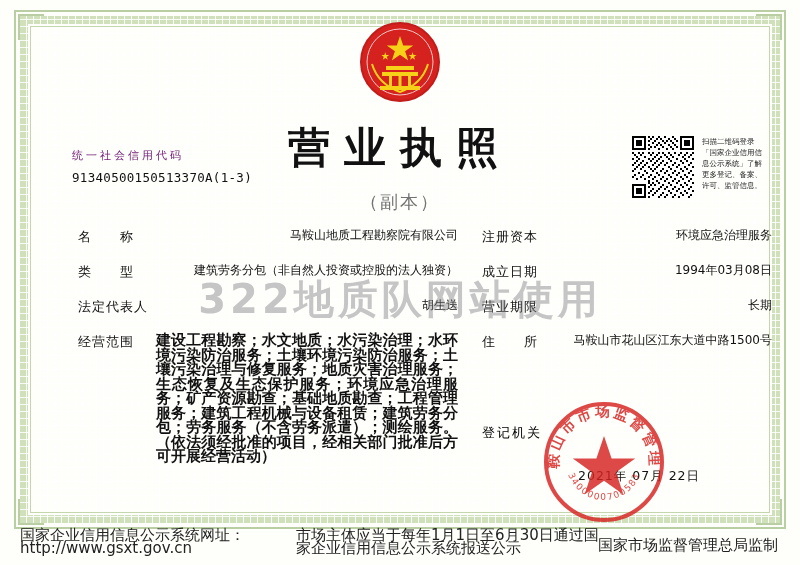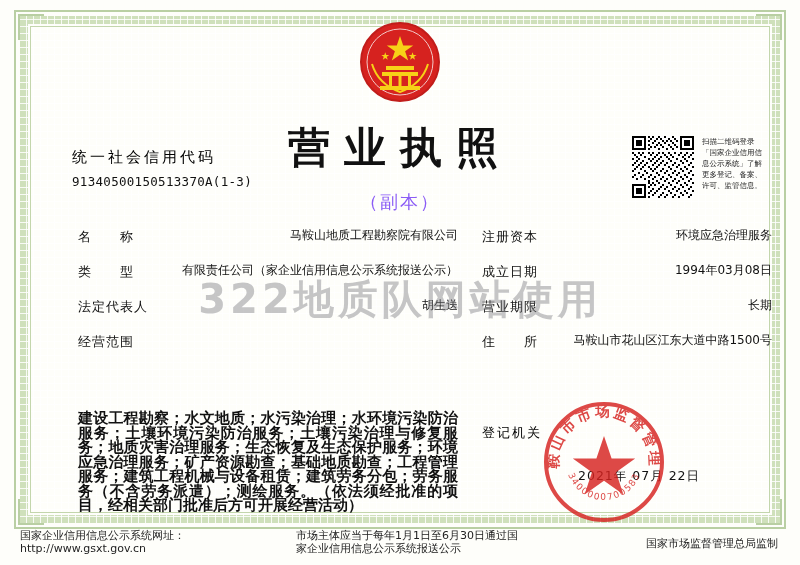--- a/index.html
+++ b/index.html
@@ -81,34 +81,34 @@
     font-family: "DejaVu Serif", "Liberation Serif", serif;
     font-size: 42px;
     font-weight: bold;
     letter-spacing: 14px;
     color: #111111;
   }
   .sub-title {
     margin-top: 14px;
     font-family: "DejaVu Serif", "Liberation Serif", serif;
     font-size: 18px;
-    color: #8b5cf6;
+    color: #737373;
     letter-spacing: 2px;
   }
 
   
   .credit-block {
     position: absolute;
     left: 72px;
     top: 148px;
     text-align: left;
   }
   .credit-label {
-    font-size: 15px;
-    color: #000000;
+    font-size: 11px;
+    color: #701a75;
     letter-spacing: 3px;
     font-family: "DejaVu Serif", "Liberation Serif", serif;
   }
   .credit-value {
     margin-top: 7px;
     font-size: 12.5px;
     color: #111;
     letter-spacing: 0.3px;
     font-family: "DejaVu Sans Mono", "Liberation Mono", monospace;
   }
@@ -175,21 +175,21 @@
     font-family: "DejaVu Sans", "Liberation Sans", sans-serif;
     word-break: break-all;
     text-align: right;
   }
   .field-value.small {
     font-size: 15px;
     line-height: 14.5px;
     text-align: justify;
     font-weight: bold;
   }
-  .field-row.scope { margin-bottom: 16px; flex-direction: column; }
+  .field-row.scope { margin-bottom: 16px; }
 
   
   .reg-authority {
     position: absolute;
     left: 482px;
     top: 424px;
     font-size: 13px;
     letter-spacing: 2px;
     color: #000000;
     font-family: "DejaVu Serif", "Liberation Serif", serif;
@@ -229,21 +229,21 @@
     font-family: "DejaVu Sans", "Liberation Sans", sans-serif;
     pointer-events: none;
   }
 
   
   .footer {
     position: absolute;
     left: 0; right: 0;
     bottom: 8px;
     height: 30px;
-    font-size: 11px;
+    font-size: 15px;
     color: #222;
     font-family: "DejaVu Sans", "Liberation Sans", sans-serif;
   }
   .footer-left {
     position: absolute;
     left: 20px;
     top: 2px;
     line-height: 13px;
   }
   .footer-center {
@@ -533,21 +533,21 @@
   <div class="qr-note">扫描二维码登录「国家企业信用信息公示系统」了解更多登记、备案、许可、监管信息。</div>
 
   <div class="fields">
     <div class="col-left">
       <div class="field-row">
         <div class="field-label">名　　称</div>
         <div class="field-value">马鞍山地质工程勘察院有限公司</div>
       </div>
       <div class="field-row">
         <div class="field-label">类　　型</div>
-        <div class="field-value">有限责任公司（家企业信用信息公示系统报送公示）</div>
+        <div class="field-value">建筑劳务分包（非自然人投资或控股的法人独资）</div>
       </div>
       <div class="field-row">
         <div class="field-label">法定代表人</div>
         <div class="field-value">胡生送</div>
       </div>
       <div class="field-row scope">
         <div class="field-label">经营范围</div>
         <div class="field-value small">建设工程勘察；水文地质；水污染治理；水环境污染防治服务；土壤环境污染防治服务；土壤污染治理与修复服务；地质灾害治理服务；生态恢复及生态保护服务；环境应急治理服务；矿产资源勘查；基础地质勘查；工程管理服务；建筑工程机械与设备租赁；建筑劳务分包；劳务服务（不含劳务派遣）；测绘服务。（依法须经批准的项目，经相关部门批准后方可开展经营活动）</div>
       </div>
     </div>

